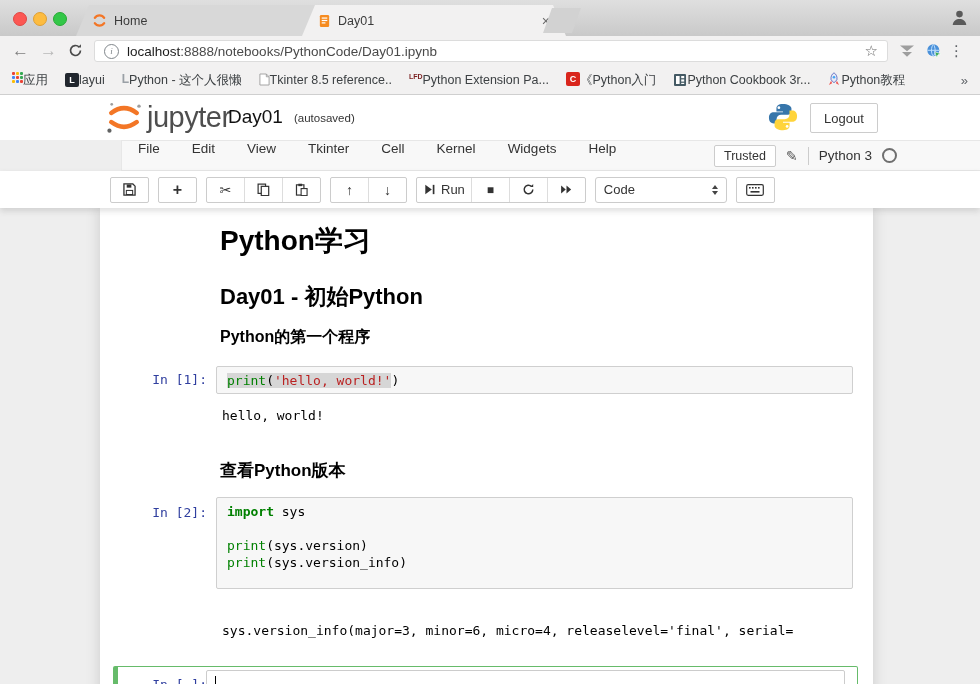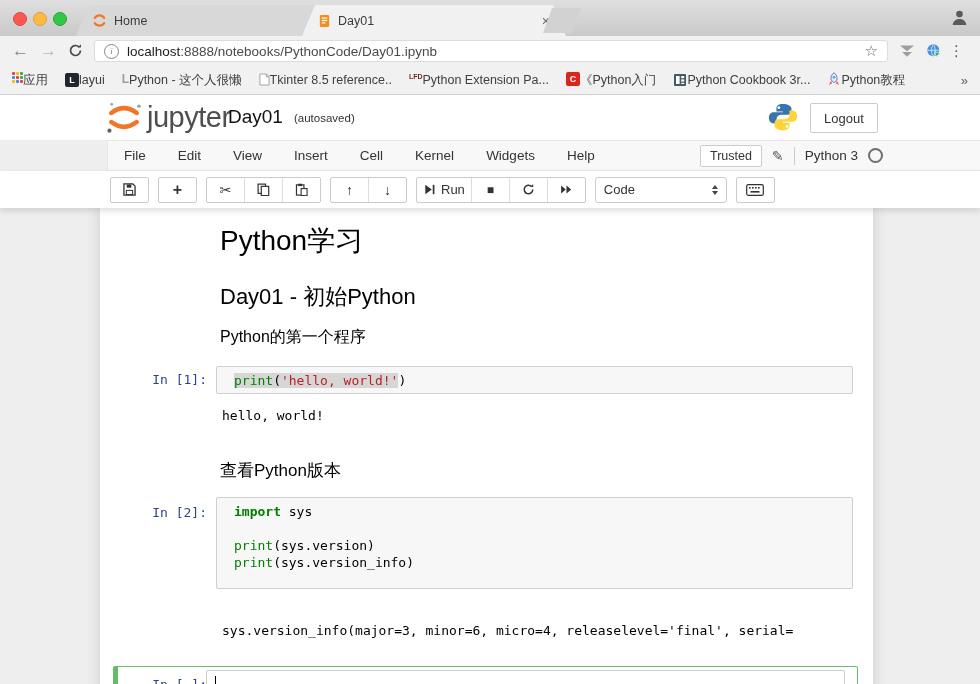--- a/index.html
+++ b/index.html
@@ -58,22 +58,22 @@
   #jpheader{top:95px;height:45px;background:#fff}
   #jplogo{position:absolute;left:104px;top:4px}
   #wordmark{position:absolute;left:147px;top:6px;font-size:29px;color:#4e4e4e;letter-spacing:-0.5px}
   #nbtitle{position:absolute;left:228px;top:11px;font-size:19px;color:#111}
   #autosave{position:absolute;left:294px;top:17px;font-size:11.5px;color:#333}
   #pylogo{position:absolute;left:768px;top:7px}
   #logout{position:absolute;left:810px;top:8px;height:28px;padding:0 13px;background:#fff;
           border:1px solid #ccc;border-radius:2px;font-size:13px;color:#333;display:flex;align-items:center}
 
   
-  #menubar{position:absolute;top:140px;left:107px;right:0;height:31px;background:#f8f8f8;
-           border:1px solid #e7e7e7;border-right:none;display:flex;align-items:center;
+  #menubar{position:absolute;top:140px;left:121px;right:0;height:31px;background:#f8f8f8;
+           border:1px solid #e7e7e7;border-right:none;display:flex;align-items:flex-start;
            font-size:13.5px;color:#333;box-sizing:border-box}
   .menu-item{padding:0 16px}
   #menu-right{position:absolute;left:592px;top:0;height:29px;display:flex;align-items:center;gap:10px}
   #trusted{border:1px solid #ccc;background:#fff;border-radius:2px;font-size:12.5px;color:#333;padding:3px 9px}
   #pencil{color:#555;font-size:14px}
   .vdiv{width:1px;height:18px;background:#ccc}
   #kernelname{font-size:13.5px;color:#333}
   #kernelind{width:11px;height:11px;border:2px solid #6f6f6f;border-radius:50%}
 
   
@@ -88,31 +88,31 @@
   #celltype{width:132px;height:26px;border:1px solid #ccc;border-radius:3px;background:#fff;
             display:flex;align-items:center;padding:0 8px;font-size:13px;color:#333;box-sizing:border-box}
   .caret{margin-left:auto;display:flex;flex-direction:column;gap:2px;align-items:center}
   .caret .cu{width:0;height:0;border-left:3.5px solid transparent;border-right:3.5px solid transparent;border-bottom:4.5px solid #444}
   .caret .cd{width:0;height:0;border-left:3.5px solid transparent;border-right:3.5px solid transparent;border-top:4.5px solid #444}
 
   
   #nbarea{position:absolute;top:208px;left:0;right:0;bottom:0;background:#eee;overflow:hidden}
   #nbcontainer{position:absolute;left:100px;width:773px;top:0;height:540px;background:#fff;
                box-shadow:0 0 12px 1px rgba(87,87,87,.2)}
-  .mdh{position:absolute;margin:0;font-weight:normal;color:#000}
+  .mdh{position:absolute;margin:0;font-weight:bold;color:#000}
   #h1{left:120px;top:14px;font-size:28px}
   #h2{left:120px;top:74px;font-size:22px}
   #h3a{left:120px;top:119px;font-size:16px}
   #h3b{left:120px;top:251px;font-size:17px}
   .prompt{position:absolute;left:0;width:107px;text-align:right;
           font:13px "DejaVu Sans Mono","Liberation Mono",monospace;color:#303F9F;white-space:pre}
   #p1{top:164px} #p2{top:297px} #p3{top:469px;z-index:3}
   .codebox{position:absolute;left:116px;right:20px;background:#f7f7f7;border:1px solid #cfcfcf;border-radius:2px;
            font:13px/17px "DejaVu Sans Mono","Liberation Mono",monospace;color:#000;
-           padding:5px 17px;box-sizing:border-box;overflow:hidden}
+           padding:5px 10px;box-sizing:border-box;overflow:hidden}
   .codebox div{white-space:pre}
   #code1{top:158px;height:28px}
   #code2{top:289px;height:92px}
   .cm-keyword{color:#008000;font-weight:bold}
   .cm-builtin{color:#008000}
   .cm-string{color:#BA2121}
   .sel{background:#d6d6d6}
   .outtext{position:absolute;left:122px;font:13px/17px "DejaVu Sans Mono","Liberation Mono",monospace;
            color:#000;white-space:pre}
   #out1{top:199px} #out2{top:380px}
@@ -279,21 +279,21 @@
         <circle cx="20.4" cy="26" r="1.5" fill="#fff"></circle>
       </svg>
   </span>
   <span id="logout">Logout</span>
 </div>
 
 <div id="menubar">
   <span class="menu-item">File</span>
   <span class="menu-item">Edit</span>
   <span class="menu-item">View</span>
-  <span class="menu-item">Insert</span>
+  <span class="menu-item">Tkinter</span>
   <span class="menu-item">Cell</span>
   <span class="menu-item">Kernel</span>
   <span class="menu-item">Widgets</span>
   <span class="menu-item">Help</span>
   <span id="menu-right">
     <span id="trusted">Trusted</span>
     <span id="pencil">✎</span>
     <span class="vdiv"></span>
     <span id="kernelname">Python 3</span>
     <span id="kernelind"></span>

